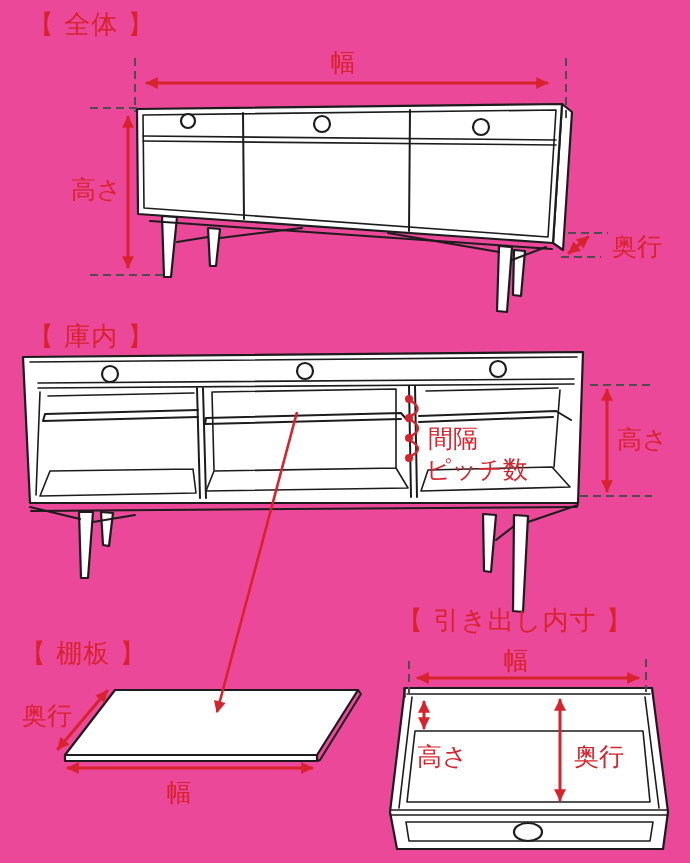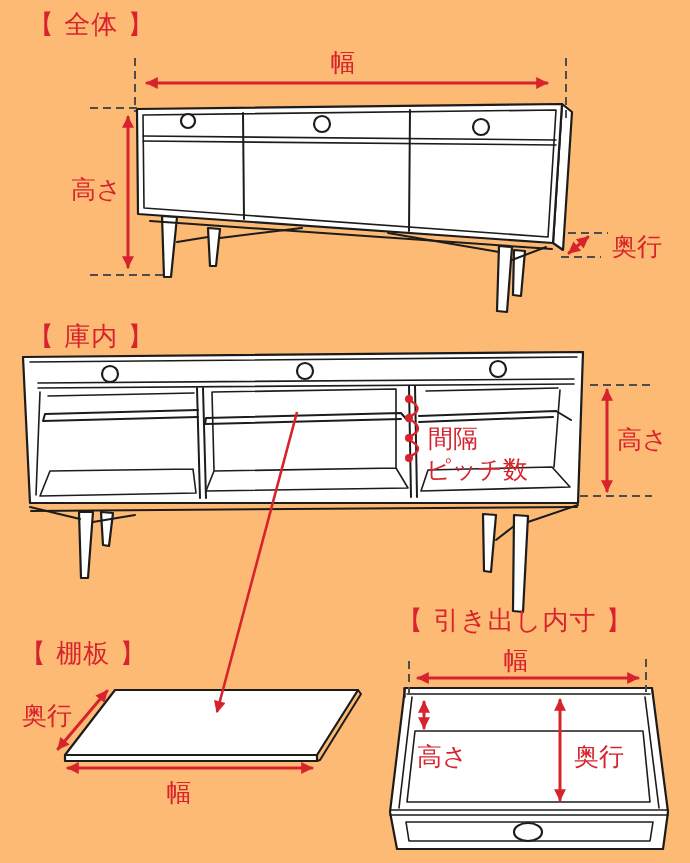--- a/index.html
+++ b/index.html
@@ -1,16 +1,16 @@
 <!DOCTYPE html>
 <html><head>
 <meta charset="utf-8">
 <style>
   html,body { margin:0; padding:0; background:#ffffff; }
-  #stage { position:relative; width:690px; height:863px; background:#fdba74; overflow:hidden;
+  #stage { position:relative; width:690px; height:863px; background:#ec4899; overflow:hidden;
            font-family:"DejaVu Sans", sans-serif; }
   svg { display:block; }
   .blkf  { fill:#ffffff; stroke:#1c1c1c; stroke-width:2.2; stroke-linejoin:round; }
   .blk   { fill:none; stroke:#1c1c1c; stroke-width:2; stroke-linejoin:round; stroke-linecap:round; }
   .thin  { fill:none; stroke:#1c1c1c; stroke-width:1.6; stroke-linejoin:round; stroke-linecap:round; }
   .dash  { fill:none; stroke:#4d4d4d; stroke-width:2; stroke-dasharray:8 5; stroke-linecap:butt; }
   .red   { fill:none; stroke:#d7232d; stroke-width:3; stroke-linecap:round; }
   .redptr{ fill:none; stroke:#d7232d; stroke-width:2.6; }
   .redarc{ fill:none; stroke:#d7232d; stroke-width:2.4; }
   .reddot{ fill:#d7232d; stroke:none; }

